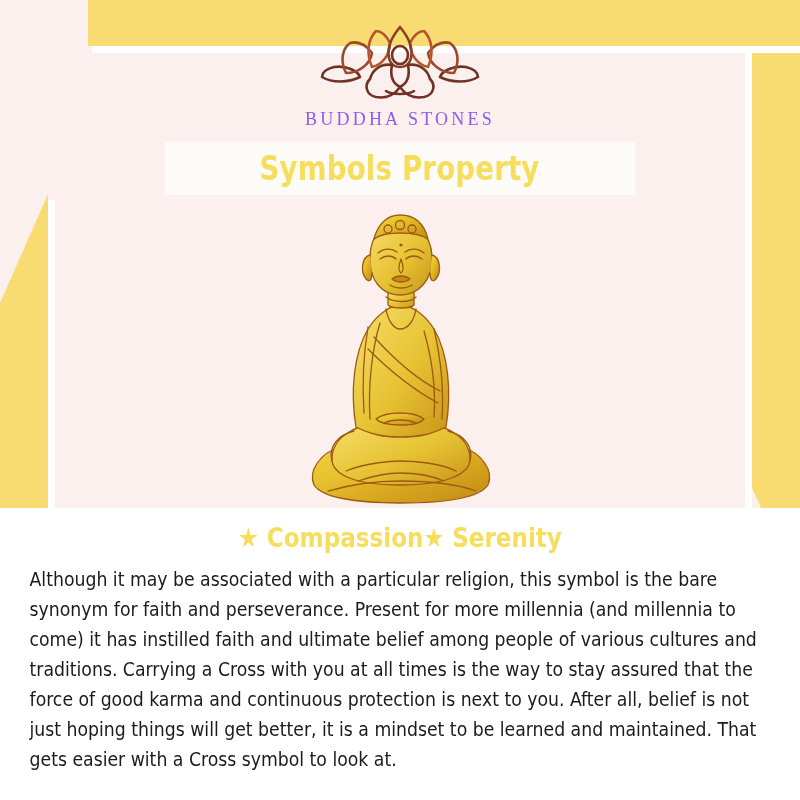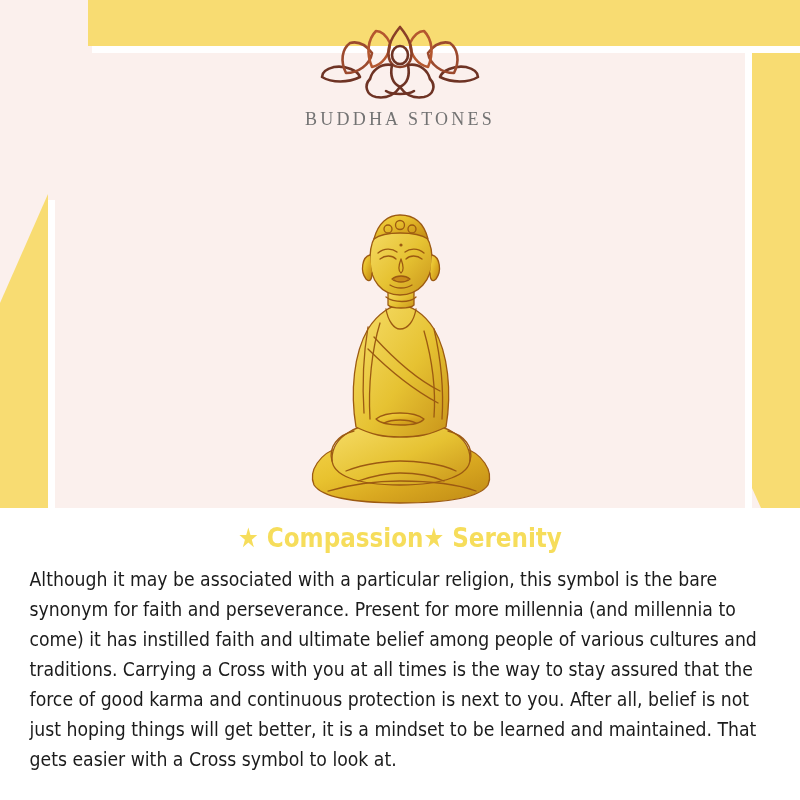--- a/index.html
+++ b/index.html
@@ -37,21 +37,21 @@
 
   
   .logo{
     position:absolute;left:0;right:0;top:-30px;height:120px;
     display:flex;flex-direction:column;align-items:center;justify-content:flex-start;
   }
   .logo-mark{width:172px;height:84px;display:block;}
   .logo-word{
     margin-top:2px;
     font-family:"Liberation Serif","DejaVu Serif",serif;
-    font-size:18px;letter-spacing:3.2px;color:#737373;font-weight:400;
+    font-size:18px;letter-spacing:3.2px;color:#8b5cf6;font-weight:400;
   }
 
   
   .title-banner{
     position:absolute;left:110px;top:89px;width:470px;height:53px;
     background:#FDFBF7;
     display:flex;align-items:center;justify-content:center;
   }
   .title-text{
     font-family:"DejaVu Sans Condensed","Liberation Sans Narrow","Liberation Sans",sans-serif;
@@ -142,20 +142,23 @@
 
           <path d="M56 56 C50 62 52 72 62 74 C74 76 82 70 86 64" stroke="#6E3324"></path>
           <path d="M116 56 C122 62 120 72 110 74 C98 76 90 70 86 64" stroke="#6E3324"></path>
 
           <path d="M72 68 C78 72 94 72 100 68" stroke="#6E3324"></path>
         </g>
       </svg>
       <div class="logo-word">BUDDHA STONES</div>
     </div>
 
+    <div class="title-banner">
+      <div class="title-text">Symbols Property</div>
+    </div>
 
     <div class="buddha-wrap">
       <svg class="buddha" viewBox="0 0 205 300">
         <defs>
           <linearGradient id="gold" x1="0" y1="0" x2="1" y2="1">
             <stop offset="0%" stop-color="#F3D24A"></stop>
             <stop offset="35%" stop-color="#E8C22F"></stop>
             <stop offset="62%" stop-color="#D9A820"></stop>
             <stop offset="100%" stop-color="#BF8914"></stop>
           </linearGradient>

